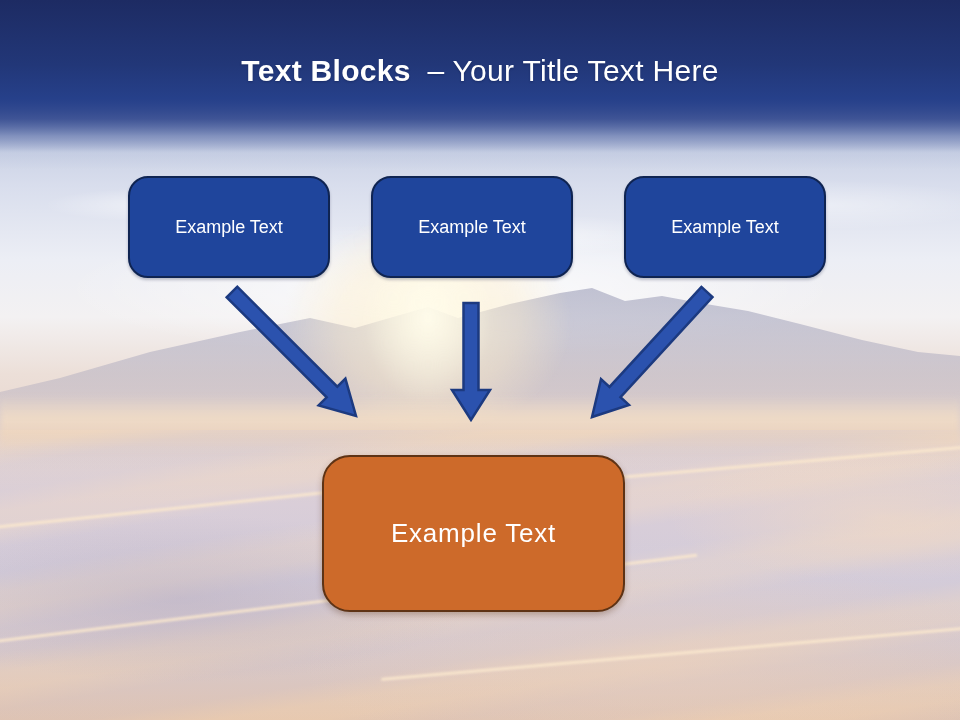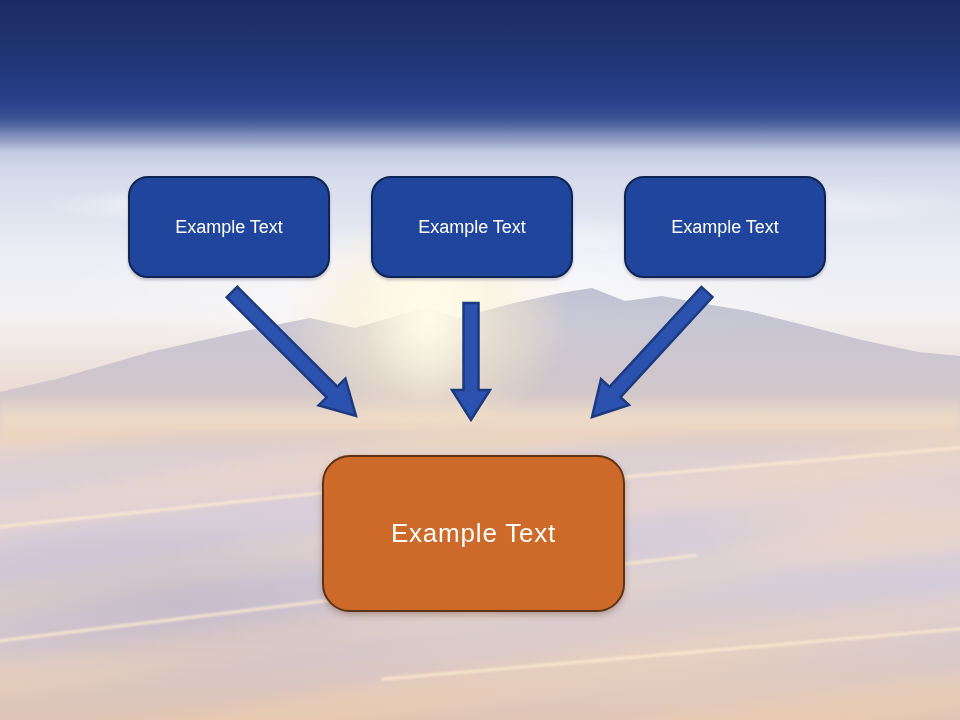--- a/index.html
+++ b/index.html
@@ -112,20 +112,24 @@
     <div class="bg-sun"></div>
     <div class="bg-duneband"></div>
     <div class="bg-dunes"></div>
     <div class="dl dl1"></div>
     <div class="dl dl2"></div>
     <div class="dl dl3"></div>
     <div class="dl dl4"></div>
     <div class="bg-header-fade"></div>
   </div>
 
+  <div class="title">
+    <span class="tb">Text Blocks</span>
+    <span class="tr">– Your Title Text Here</span>
+  </div>
 
   <div class="block block-1">
     <span>Example Text</span>
   </div>
   <div class="block block-2">
     <span>Example Text</span>
   </div>
   <div class="block block-3">
     <span>Example Text</span>
   </div>

